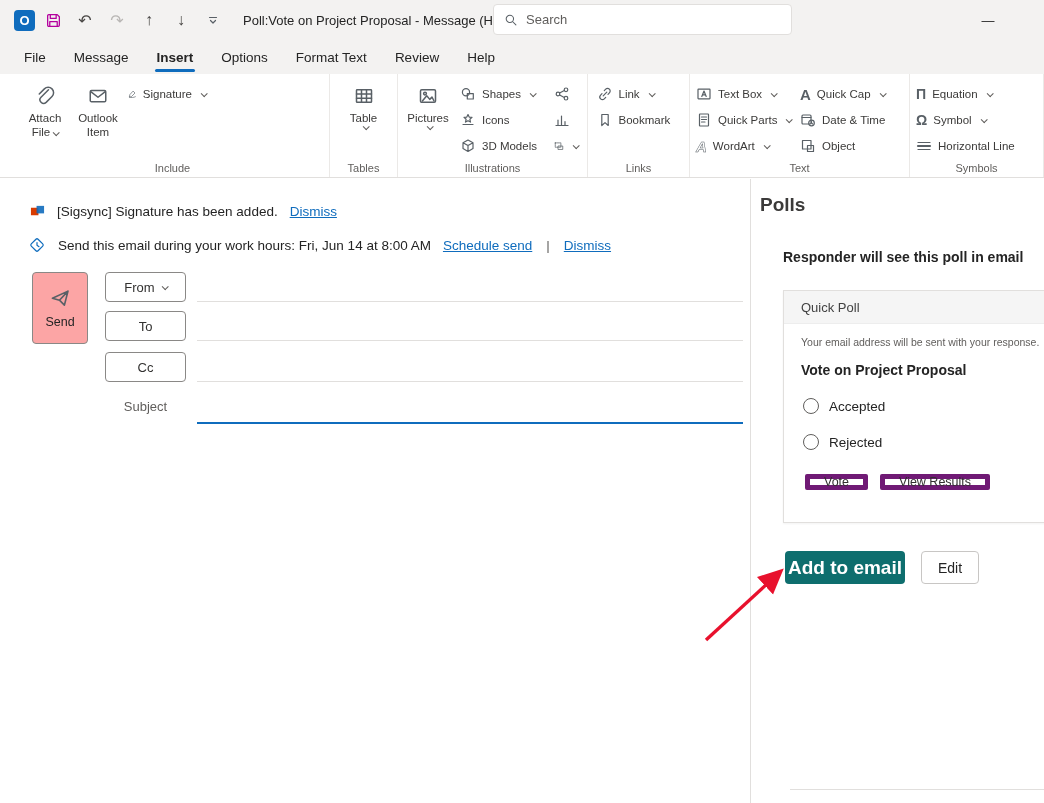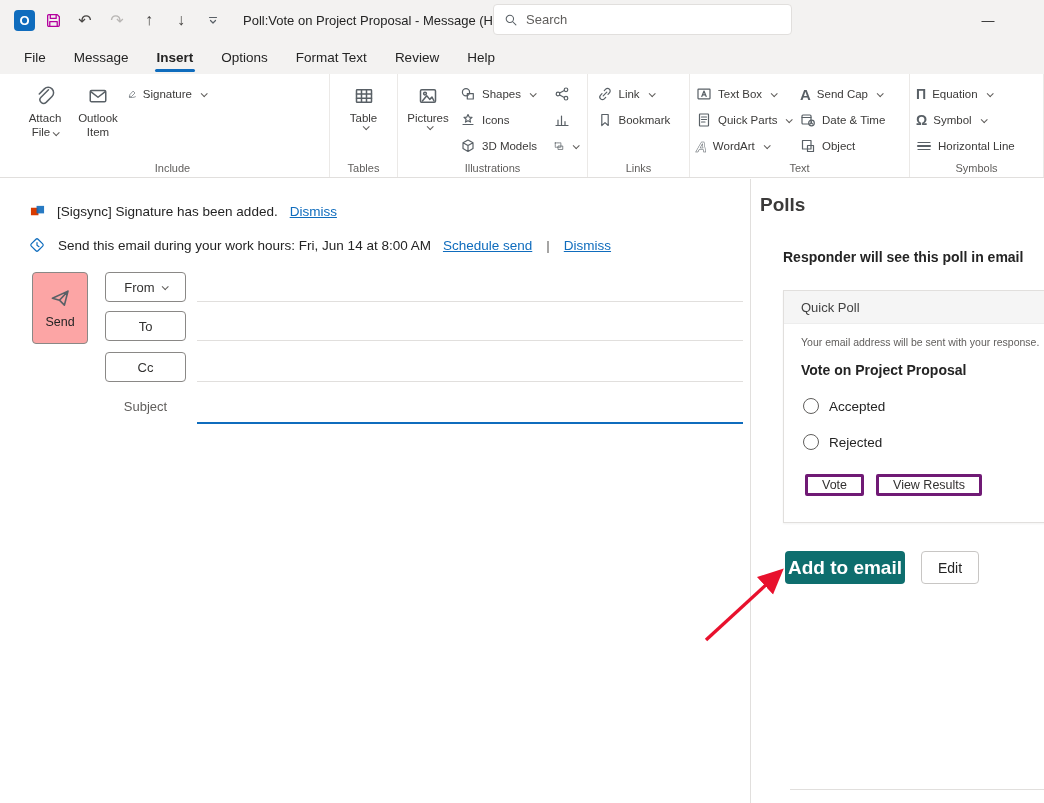--- a/index.html
+++ b/index.html
@@ -93,21 +93,21 @@
   .poll-card { position:absolute; left:783px; top:290px; width:273px; height:233px;
     background:#fff; border:1px solid #e1dfdd; box-shadow:0 1px 2px rgba(0,0,0,0.05); }
   .poll-card-header { height:33px; background:#f5f5f5; border-bottom:1px solid #ededed;
     display:flex; align-items:center; padding-left:17px; font-size:13px; color:#424242; }
   .poll-privacy { margin:12px 0 0 17px; font-size:10.5px; color:#605e5c; }
   .poll-question { margin:14px 0 0 17px; font-size:14px; font-weight:600; color:#242424; }
   .poll-option { display:flex; align-items:center; gap:10px; margin:20px 0 0 19px; }
   .radio { width:16px; height:16px; border:1px solid #605e5c; border-radius:50%; background:#fff; flex:0 0 auto; }
   .poll-option span { font-size:13.5px; color:#242424; }
   .poll-actions { display:flex; gap:12px; margin:24px 0 0 21px; }
-  .pbtn { height:22px; padding:0 14px; background:#fff; border:3px solid #701a75;
+  .pbtn { height:16px; padding:0 14px; background:#fff; border:5px solid #701a75;
     border-radius:2px; font-size:12.5px; color:#323130;
     display:flex; align-items:center; justify-content:center; }
   .add-btn { position:absolute; left:785px; top:551px; width:120px; height:33px;
     background:#0e6e6e; color:#fff; border:none; border-radius:4px;
     font-size:19px; font-weight:600; display:flex; align-items:center; justify-content:center; }
   .edit-btn { position:absolute; left:921px; top:551px; width:58px; height:33px;
     background:#fff; color:#242424; border:1px solid #c8c6c4; border-radius:4px;
     font-size:14px; display:flex; align-items:center; justify-content:center; }
   .red-arrow { position:absolute; left:688px; top:552px; }
   .panel-bottom-line { position:absolute; left:790px; top:789px; width:254px;
@@ -304,21 +304,21 @@
       </div>
       <div class="smallbtn">
         <span class="wordart-g">A</span>
         <span>WordArt</span>
         <span class="chev"></span>
       </div>
     </div>
     <div class="smallcol" style="width:110px">
       <div class="smallbtn">
         <span class="dropcap-g">A</span>
-        <span>Send Cap</span>
+        <span>Quick Cap</span>
         <span class="chev"></span>
       </div>
       <div class="smallbtn">
         <svg width="16" height="16" viewBox="0 0 16 16" class="ic">
           <rect x="2" y="3" width="9" height="9" rx="1"></rect>
             <path d="M2 5.5 h9"></path>
           <circle cx="11.5" cy="11" r="2.8"></circle>
             <path d="M11.5 9.6 v1.5 l1.1 0.8"></path>
         </svg>
         <span>Date &amp; Time</span>

